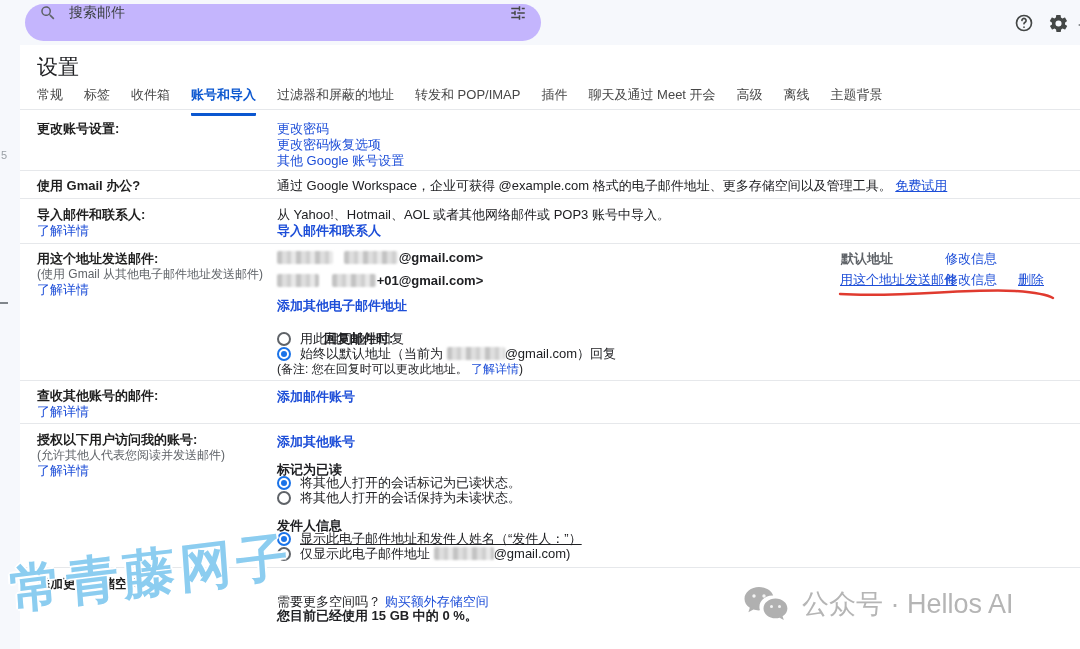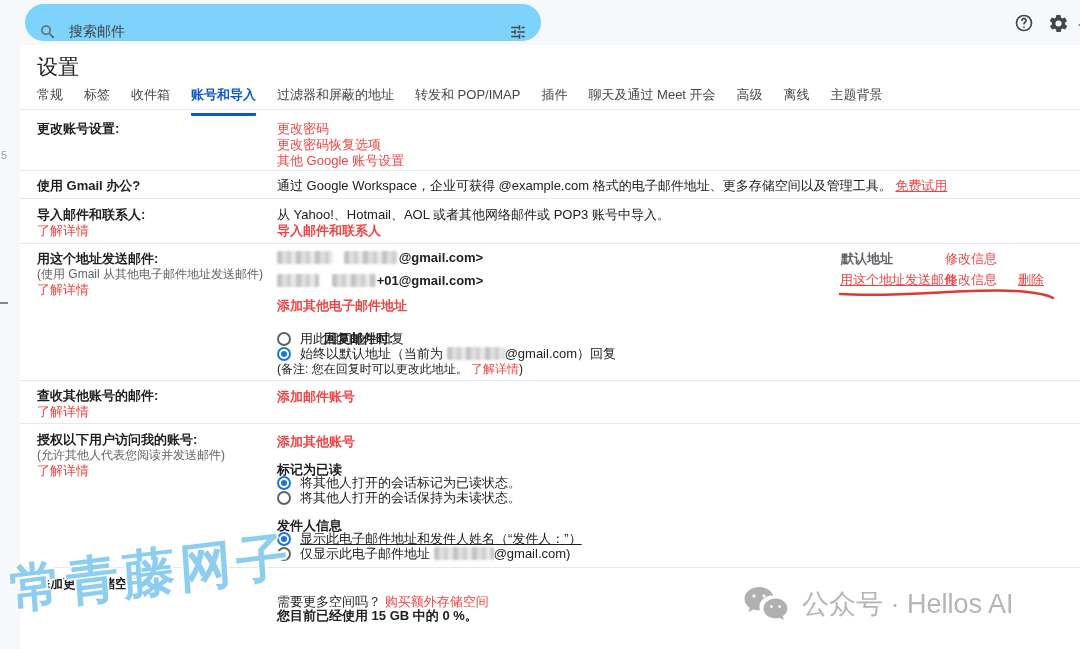--- a/index.html
+++ b/index.html
@@ -3,38 +3,38 @@
 <meta charset="utf-8">
 <style>
   html,body{margin:0;padding:0;background:#fff;}
   *{box-sizing:border-box;}
   body{font-family:"Liberation Sans","DejaVu Sans",sans-serif;}
   #screen{position:relative;width:1080px;height:649px;background:#fff;overflow:hidden;}
 
   
   .topbar{position:absolute;left:0;top:0;width:1080px;height:45px;background:#f6f8fc;}
   .leftstrip{position:absolute;left:0;top:45px;width:20px;height:604px;background:#f6f8fc;}
-  .searchbar{position:absolute;left:25px;top:4px;width:516px;height:37px;background:#7dd3fc;border-radius:20px;display:flex;align-items:flex-end;padding:0 14px;}
+  .searchbar{position:absolute;left:25px;top:4px;width:516px;height:37px;background:#c4b5fd;border-radius:20px;display:flex;align-items:flex-start;padding:0 14px;}
   .searchbar .ph{font-size:14px;color:#3c4043;margin-left:12px;flex:1;}
   .iconbtn{position:absolute;width:24px;height:24px;display:flex;align-items:center;justify-content:center;color:#444746;}
   .artifact5{position:absolute;left:1px;top:104px;font-size:11px;color:#9aa0a6;}
   .artifact-dash{position:absolute;left:0;top:257px;width:8px;height:2px;background:#80868b;}
 
   
   .panel{position:absolute;left:20px;top:45px;width:1060px;height:604px;background:#fff;}
   .page-title{position:absolute;left:37px;top:53px;font-size:21px;color:#202124;}
   .tabs{position:absolute;left:37px;top:86px;display:flex;gap:21px;font-size:13px;color:#474747;}
   .tab{padding-bottom:9px;white-space:nowrap;cursor:pointer;}
   .tab.active{color:#0b57d0;font-weight:700;border-bottom:3px solid #0b57d0;border-radius:0 0 1px 1px;}
   .divider{position:absolute;left:20px;width:1060px;height:1px;background:#e6e8eb;}
 
   .lbl{position:absolute;left:37px;font-size:13px;font-weight:700;color:#1f1f1f;white-space:nowrap;}
   .sub{position:absolute;left:37px;font-size:12px;color:#5f6368;white-space:nowrap;}
   .txt{position:absolute;font-size:13px;color:#202124;white-space:nowrap;}
-  .link{color:#ef4444;cursor:pointer;text-decoration:none;}
+  .link{color:#1d4ed8;cursor:pointer;text-decoration:none;}
   .b{font-weight:700;}
   .u{text-decoration:underline;}
   .gray{color:#5f6368;}
   .small{font-size:12px;}
 
   
   .px{display:inline-block;height:13px;border-radius:2px;vertical-align:-2px;filter:blur(1.3px);
       background:repeating-linear-gradient(90deg,#c3c3c3 0 5px,#dedede 5px 10px,#cfcfcf 10px 14px,#e8e8e8 14px 19px);}
 
   

